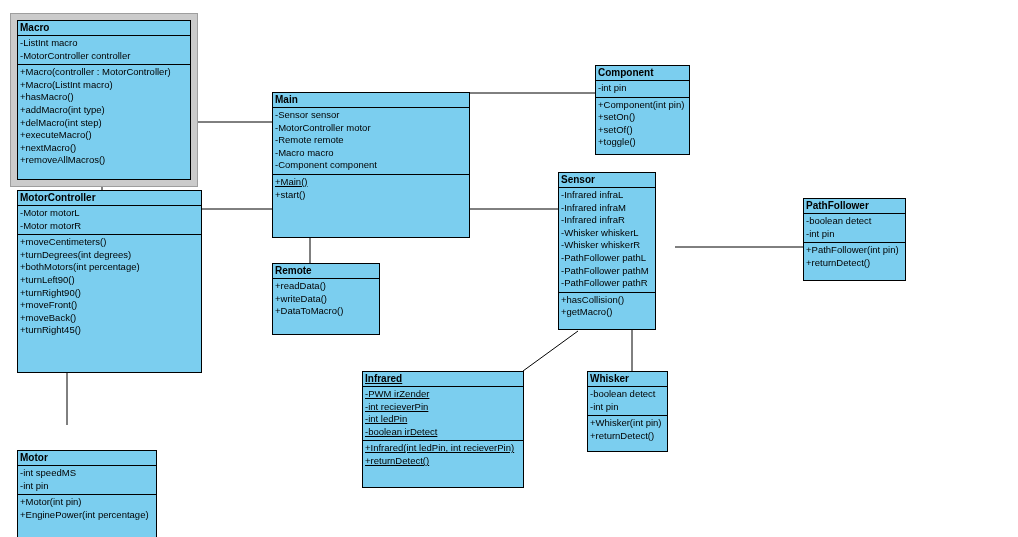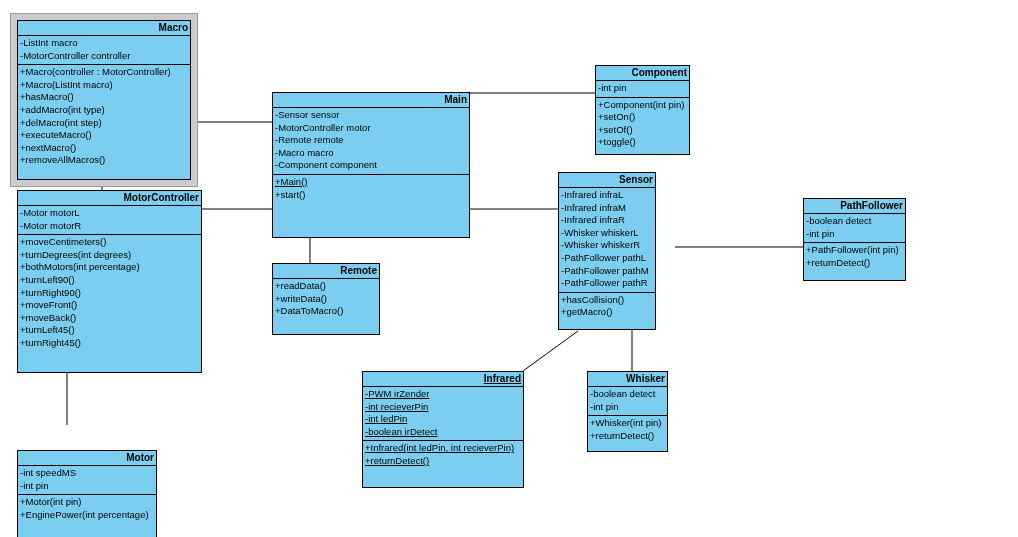--- a/index.html
+++ b/index.html
@@ -20,21 +20,21 @@
     border:1px solid #000000;
     display:flex;
     flex-direction:column;
     font-size:9.5px;
     color:#000000;
     overflow:hidden;
   }
   .uml-title {
     font-weight:bold;
     font-size:10px;
-    text-align:right;
+    text-align:left;
     padding:1px 2px 2px 2px;
     border-bottom:1px solid #000000;
     white-space:nowrap;
   }
   .uml-sec {
     padding:1px 2px 2px 2px;
   }
   .uml-sec.methods { flex:1; border-top:1px solid #000000; }
   .uml-sec.methods.no-attrs { border-top:none; }
   .uml-row {
@@ -104,21 +104,20 @@
         <div class="uml-row">-Motor motorR</div>
       </div>
     <div class="uml-sec methods">
         <div class="uml-row">+moveCentimeters()</div>
         <div class="uml-row">+turnDegrees(int degrees)</div>
         <div class="uml-row">+bothMotors(int percentage)</div>
         <div class="uml-row">+turnLeft90()</div>
         <div class="uml-row">+turnRight90()</div>
         <div class="uml-row">+moveFront()</div>
         <div class="uml-row">+moveBack()</div>
-        <div class="uml-row">+turnLeft45()</div>
         <div class="uml-row">+turnRight45()</div>
       </div>
   </div>
 
   <div class="uml-class" id="c-motor">
     <div class="uml-title">Motor</div>
     <div class="uml-sec attrs">
         <div class="uml-row">-int speedMS</div>
         <div class="uml-row">-int pin</div>
       </div>

